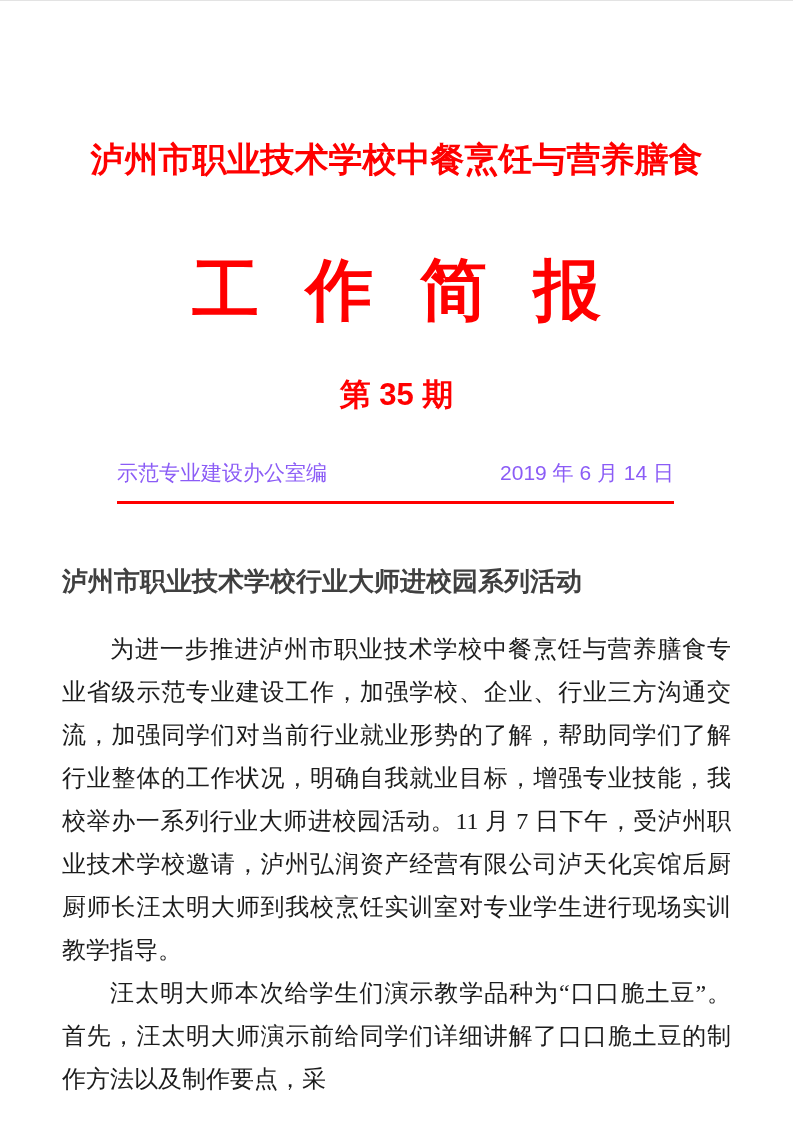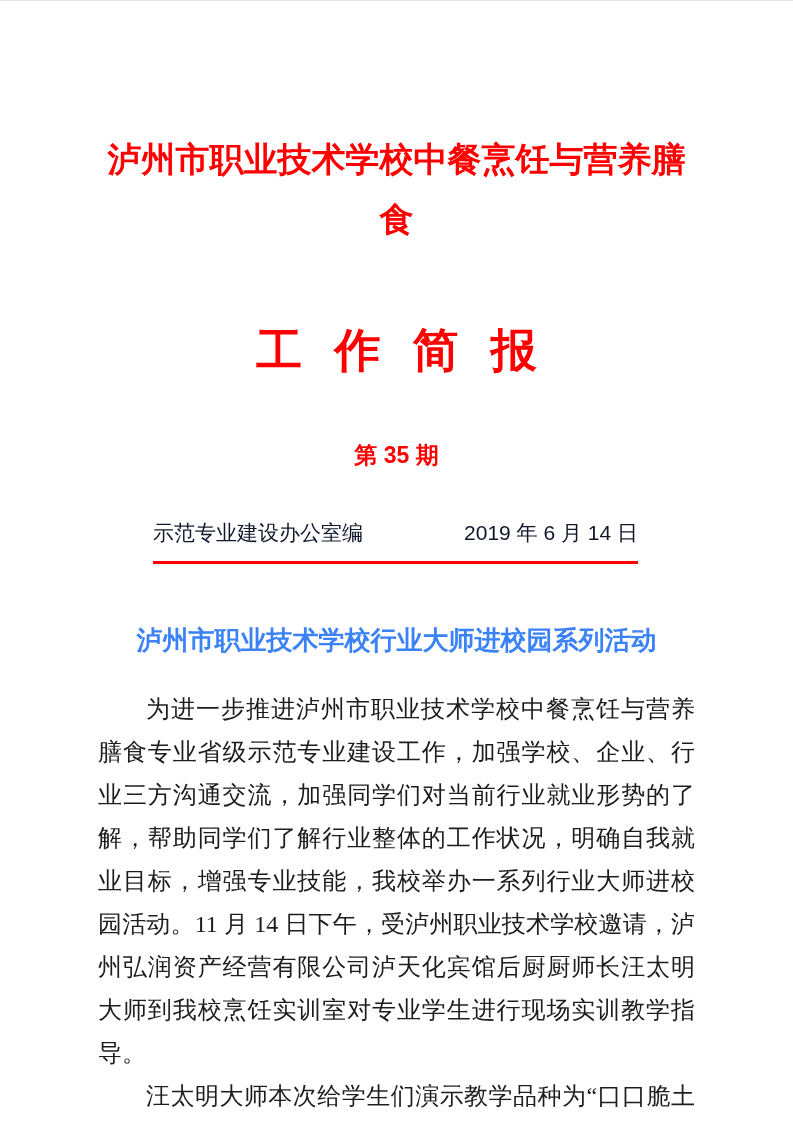--- a/index.html
+++ b/index.html
@@ -1,81 +1,80 @@
 <!DOCTYPE html>
 <html><head>
 <meta charset="utf-8">
 <style>
   html, body { margin: 0; padding: 0; background: #ffffff; }
   .page {
     position: relative;
     width: 793px;
     height: 1122px;
     box-sizing: border-box;
-    padding: 0 98px;
+    padding: 0 62px;
     background: #ffffff;
     border-top: 1px solid #e3e3e3;
     overflow: hidden;
     font-family: "Liberation Serif", "DejaVu Serif", serif;
     color: #1a1a1a;
   }
   .doc-title {
     margin-top: 128px;
     text-align: center;
     font-family: "Liberation Sans", "DejaVu Sans", sans-serif;
     font-weight: bold;
     font-size: 34px;
     line-height: 60px;
     color: #ff0000;
   }
   .bulletin-name {
     margin-top: 64px;
     text-align: center;
     font-family: "Liberation Sans", "DejaVu Sans", sans-serif;
     font-weight: bold;
-    font-size: 46px;
+    font-size: 67px;
     line-height: 74px;
     letter-spacing: 0.70em;
     text-indent: 0.70em;
     color: #ff0000;
     white-space: nowrap;
   }
   .issue-number {
     margin-top: 54px;
     text-align: center;
     font-family: "Liberation Sans", "DejaVu Sans", sans-serif;
     font-weight: bold;
-    font-size: 23px;
+    font-size: 31px;
     line-height: 28px;
     color: #ff0000;
   }
   .meta-row {
     margin: 50px 57px 0 55px;
     display: flex;
     justify-content: space-between;
     align-items: baseline;
     font-family: "Liberation Sans", "DejaVu Sans", sans-serif;
     font-size: 21px;
     line-height: 27px;
-    color: #0f172a;
+    color: #8b5cf6;
     gap: 36px;
   }
   .red-rule {
     margin: 15px 57px 0 55px;
     height: 0;
     border-top: 3px solid #ff0000;
   }
   .article-heading {
     margin-top: 60px;
-    text-align: center;
-    font-family: Liberation Serif, serif;
+    font-family: Liberation Sans, sans-serif;
     font-weight: bold;
     font-size: 26px;
     line-height: 34px;
-    color: #3b82f6;
+    color: #404040;
   }
   .article-body {
     margin-top: 30px;
     font-size: 24px;
     line-height: 43px;
     text-align: justify;
     text-justify: inter-ideograph;
     color: #1c1c1c;
   }
   .article-body p {
@@ -99,17 +98,17 @@
   <div class="meta-row">
     <span>示范专业建设办公室编</span>
     <span>2019 年 6 月 14 日</span>
   </div>
 
   <div class="red-rule"></div>
 
   <div class="article-heading">泸州市职业技术学校行业大师进校园系列活动</div>
 
   <div class="article-body">
-    <p>为进一步推进泸州市职业技术学校中餐烹饪与营养膳食专业省级示范专业建设工作，加强学校、企业、行业三方沟通交流，加强同学们对当前行业就业形势的了解，帮助同学们了解行业整体的工作状况，明确自我就业目标，增强专业技能，我校举办一系列行业大师进校园活动。11 月 14 日下午，受泸州职业技术学校邀请，泸州弘润资产经营有限公司泸天化宾馆后厨厨师长汪太明大师到我校烹饪实训室对专业学生进行现场实训教学指导。</p>
+    <p>为进一步推进泸州市职业技术学校中餐烹饪与营养膳食专业省级示范专业建设工作，加强学校、企业、行业三方沟通交流，加强同学们对当前行业就业形势的了解，帮助同学们了解行业整体的工作状况，明确自我就业目标，增强专业技能，我校举办一系列行业大师进校园活动。11 月 7 日下午，受泸州职业技术学校邀请，泸州弘润资产经营有限公司泸天化宾馆后厨厨师长汪太明大师到我校烹饪实训室对专业学生进行现场实训教学指导。</p>
     <p>汪太明大师本次给学生们演示教学品种为“口口脆土豆”。首先，汪太明大师演示前给同学们详细讲解了口口脆土豆的制作方法以及制作要点，采</p>
   </div>
 
 </div>
 
 </body></html>

